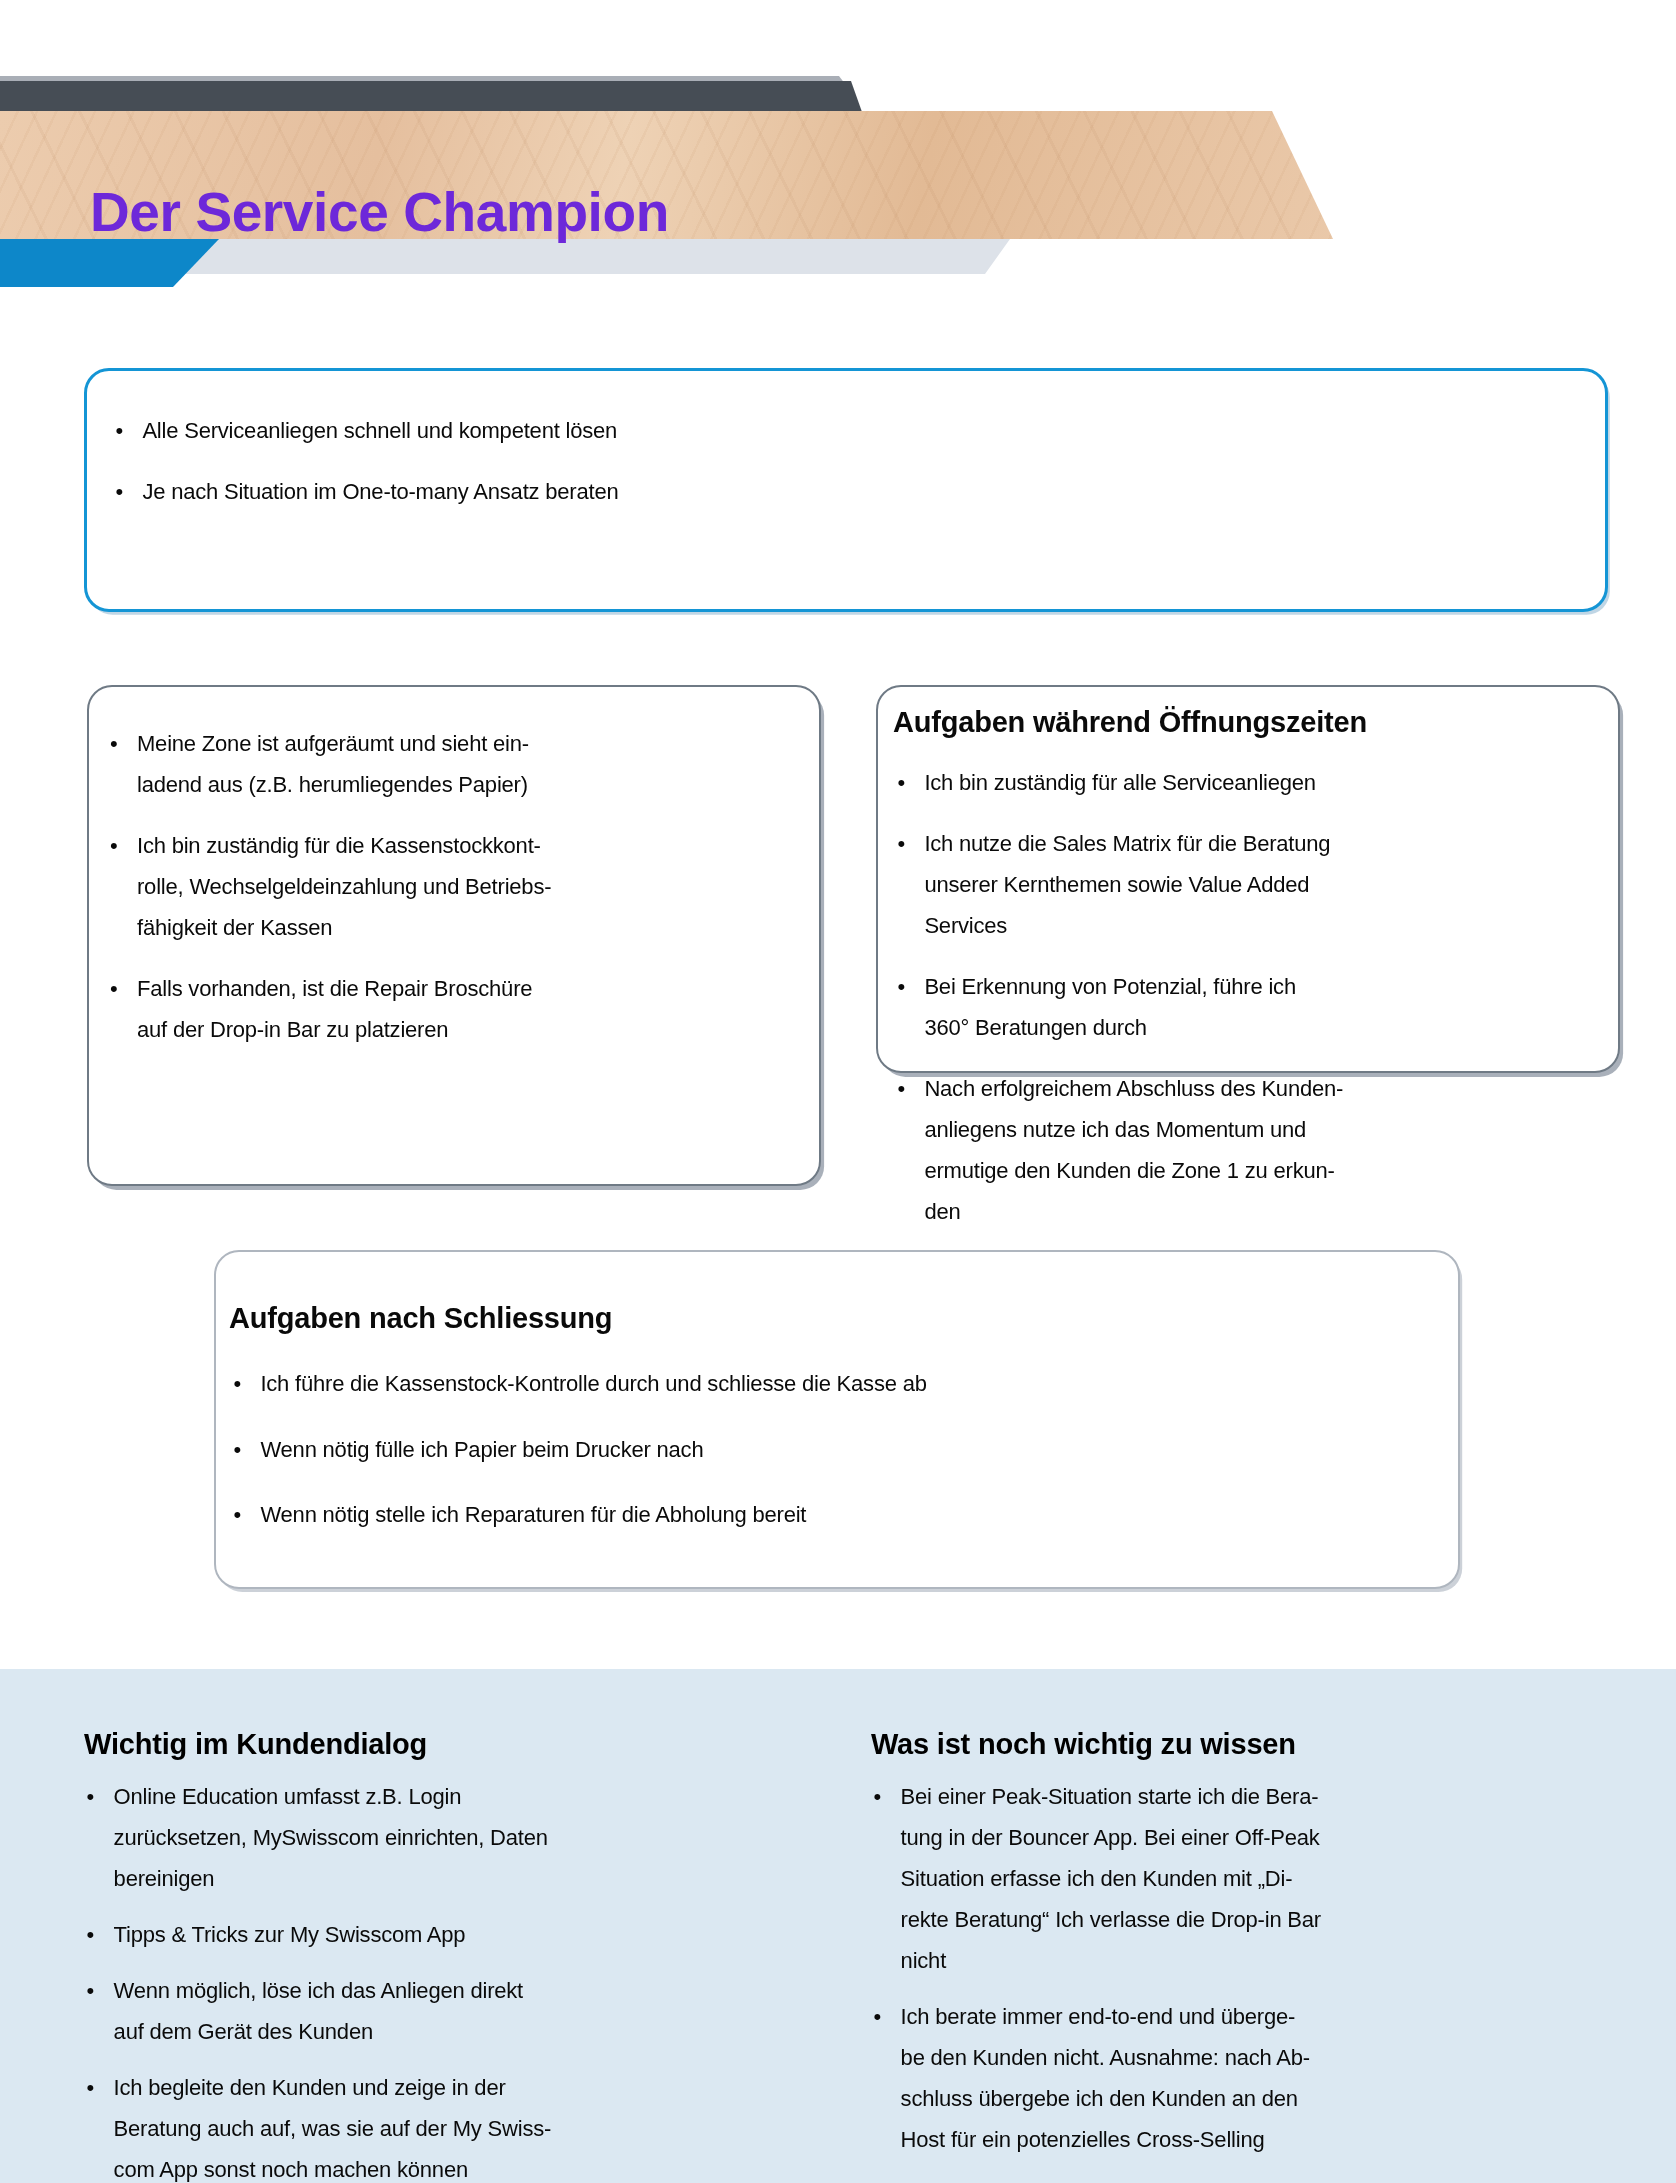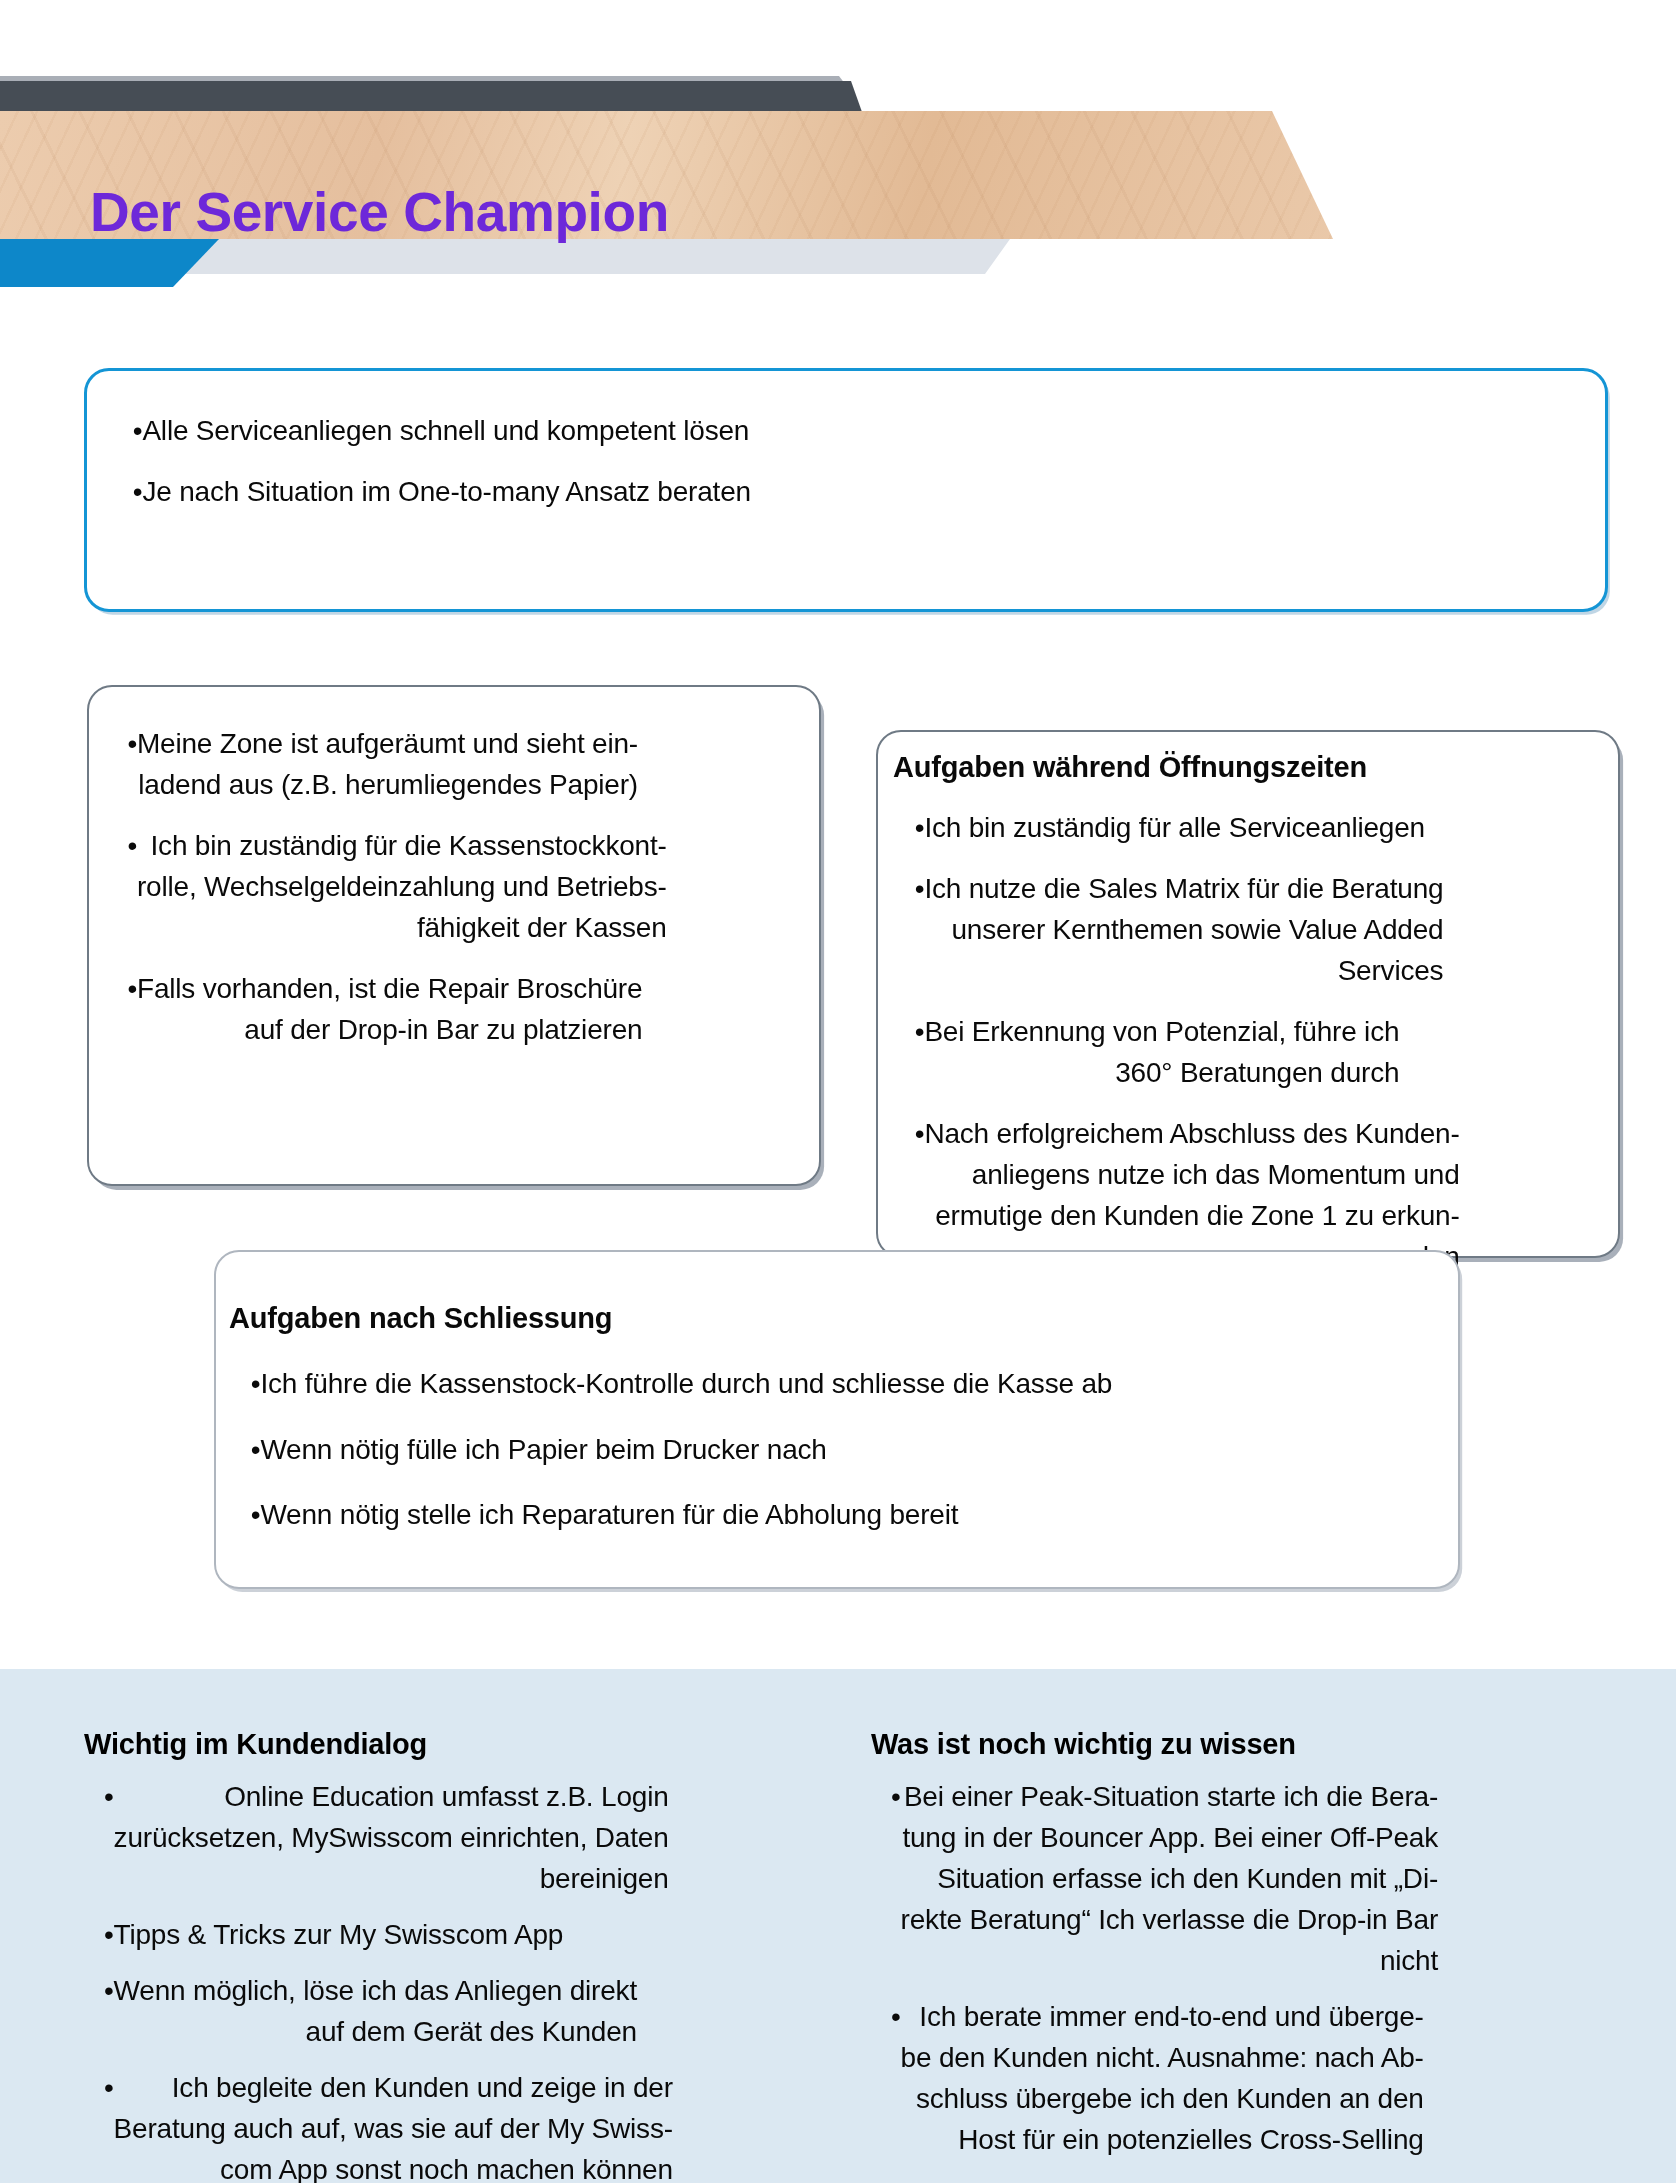--- a/index.html
+++ b/index.html
@@ -30,24 +30,24 @@
   .card { position:absolute; background:#ffffff; box-sizing:border-box; border-radius:25px; }
   .card-blue  { border:3.1px solid #1495d5; box-shadow:3.5px 4.4px 0 -1.7px rgba(47,120,168,0.30); }
   .card-gray  { border:2.6px solid #6f7a85; box-shadow:4.4px 5.2px 0 -1.3px #a9b0ba; }
   .card-light { border:2.6px solid #afb6bf; box-shadow:3.5px 4.4px 0 -1.3px #ccd1d8; }
 
   .card-title { font-size:29px; line-height:39px; font-weight:700; letter-spacing:-0.2px; }
   .card-blue .card-title { color:#1495d5; }
 
   #box-responsibility { left:84px;  top:368px;  width:1524px; height:244px;  padding:16.6px 17.5px 0 24px; }
   #box-before         { left:87px;  top:685px; width:734px; height:501px; padding:15.7px 15.7px 0 16.6px; }
-  #box-during         { left:876px; top:685px; width:744px; height:528px; padding:15.7px 15.7px 0 15px;margin-top:45px; }
+  #box-during         { left:876px; top:685px; width:744px; height:388px; padding:15.7px 15.7px 0 15px; }
   #box-after          { left:214px;  top:1250px; width:1246px; height:339px;  padding:47px 17.5px 0 13px; }
 
-  ul.bullets { list-style:none; margin:20px 0 0 4.4px; padding:0; font-size:28px; line-height:41px; letter-spacing:-0.2px;text-align:right; }
+  ul.bullets { list-style:none; margin:20px 0 0 4.4px; padding:0; font-size:22px; line-height:41px; letter-spacing:-0.2px; }
   ul.bullets li { display:flex; align-items:flex-start; margin-top:20px; }
   ul.bullets li:first-child { margin-top:0; }
   ul.bullets li::before { content:"\2022"; flex:0 0 27px; width:27px; }
   .li-text { white-space:pre-line; }
 
   #box-responsibility ul.bullets { margin-top:22px; }
   #box-after ul.bullets { margin-top:25px; }
   #box-after ul.bullets li { margin-top:24.5px; }
   #box-after ul.bullets li:first-child { margin-top:0; }
   #box-during { overflow:visible; }

